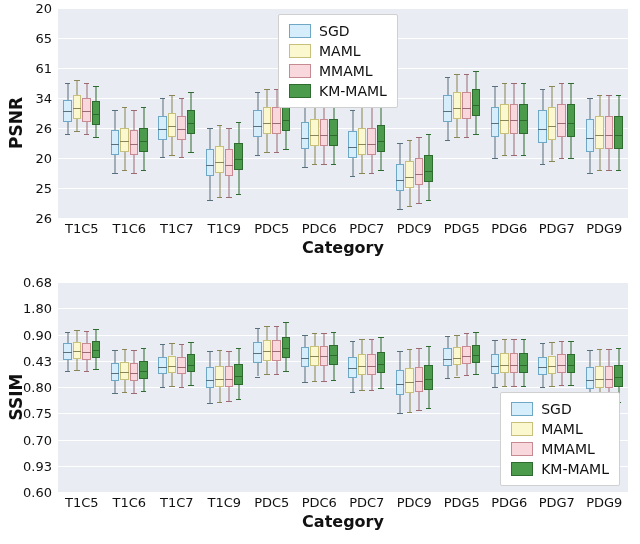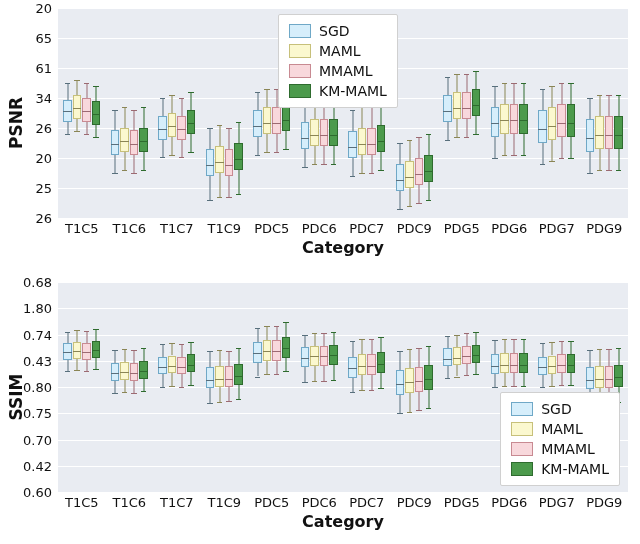--- a/index.html
+++ b/index.html
@@ -433,31 +433,31 @@
     </div>
   </div>
   <div class="ylabel" style="left:16px;top:113px;">PSNR</div>
   <div class="xlabel" style="top:238px;left:343px;">Category</div>
 
   <div class="panel" id="panel-ssim" style="left:58px;top:282px;width:570px;height:210px;">
     <div class="panel-plot" id="plot-ssim">
         <div class="gridline-h" style="top: 210px;"></div>
         <div class="ytick" style="top: 210px;">0.60</div>
         <div class="gridline-h" style="top: 183.75px;"></div>
-        <div class="ytick" style="top: 183.75px;">0.42</div>
+        <div class="ytick" style="top: 183.75px;">0.93</div>
         <div class="gridline-h" style="top: 157.5px;"></div>
         <div class="ytick" style="top: 157.5px;">0.70</div>
         <div class="gridline-h" style="top: 131.25px;"></div>
         <div class="ytick" style="top: 131.25px;">0.75</div>
         <div class="gridline-h" style="top: 105px;"></div>
         <div class="ytick" style="top: 105px;">0.80</div>
         <div class="gridline-h" style="top: 78.75px;"></div>
         <div class="ytick" style="top: 78.75px;">0.43</div>
         <div class="gridline-h" style="top: 52.5px;"></div>
-        <div class="ytick" style="top: 52.5px;">0.74</div>
+        <div class="ytick" style="top: 52.5px;">0.90</div>
         <div class="gridline-h" style="top: 26.25px;"></div>
         <div class="ytick" style="top: 26.25px;">1.80</div>
         <div class="gridline-h" style="top: 0px;"></div>
         <div class="ytick" style="top: 0px;">0.68</div>
         <div class="xtick" style="left: 23.75px;">T1C5</div>
         <div class="box sgd" style="left: 5.225px; width: 8.55px; top: 60.9px; height: 16.8px;">
           <div class="median" style="top: 8.4px; border-color: rgb(88, 111, 124);"></div>
         </div>
         <div class="whisker" style="left: 9.5px; top: 49.875px; height: 11.025px; border-color: rgb(88, 111, 124);"></div>
         <div class="whisker" style="left: 9.5px; top: 77.7px; height: 11.55px; border-color: rgb(88, 111, 124);"></div>

